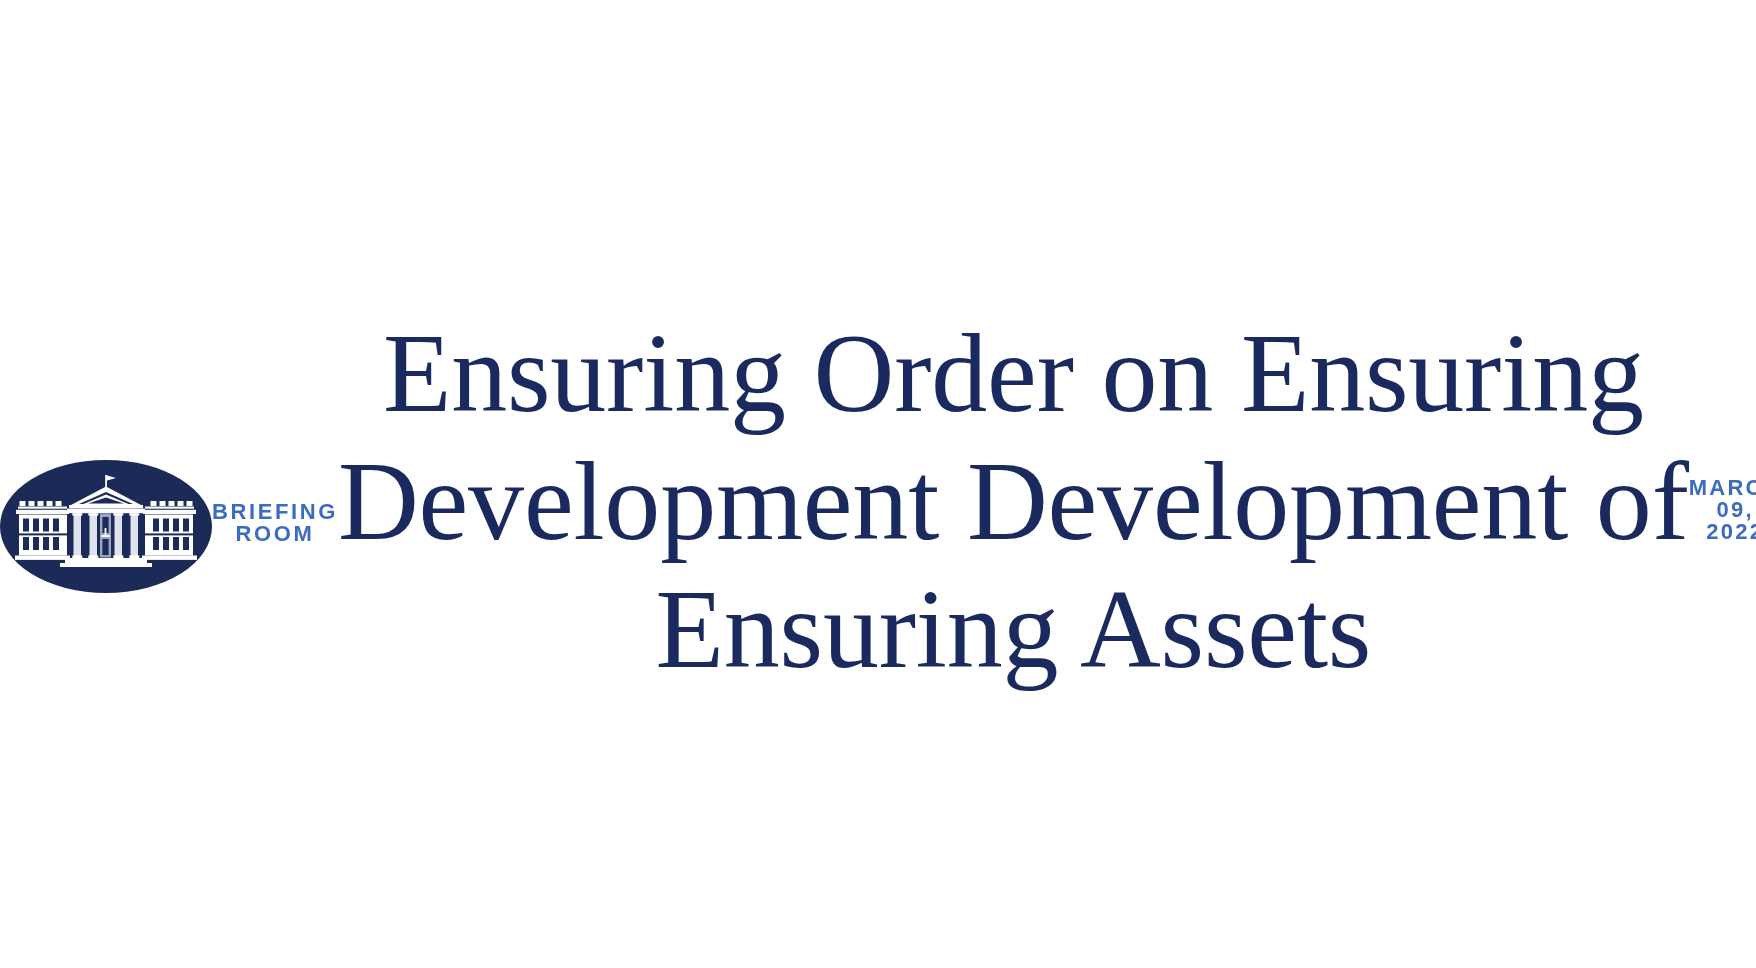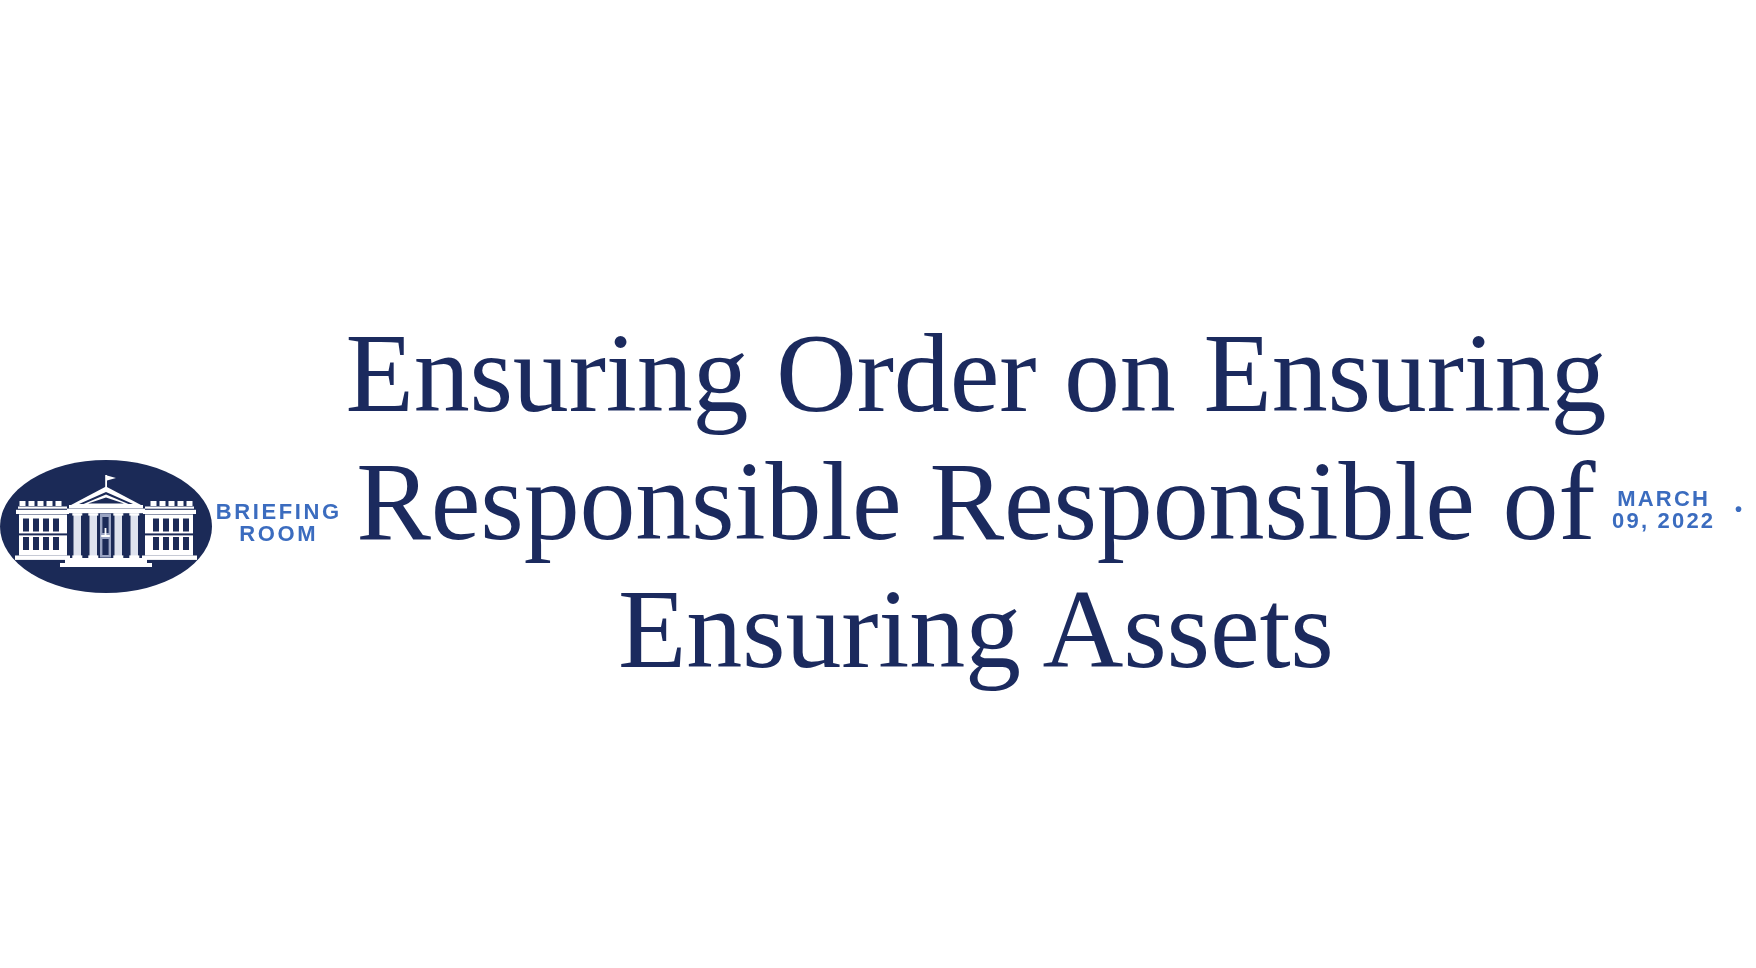--- a/index.html
+++ b/index.html
@@ -187,21 +187,21 @@
         <rect x="65" y="98" width="82" height="5.6"></rect>
         <rect x="60" y="103" width="92" height="4"></rect>
       </g>
     </svg>
   </div>
 
   <div class="eyebrow">BRIEFING ROOM</div>
 
   <h1 class="headline">
     <span class="hl-line">Ensuring Order on Ensuring</span>
-    <span class="hl-line">Responsible Responsible of</span>
+    <span class="hl-line">Development Development of</span>
     <span class="hl-line">Ensuring Assets</span>
   </h1>
 
   <div class="meta">
     <span class="meta-date">MARCH 09, 2022</span>
     <span class="meta-sep">•</span>
   </div>
 
 </div>
 

